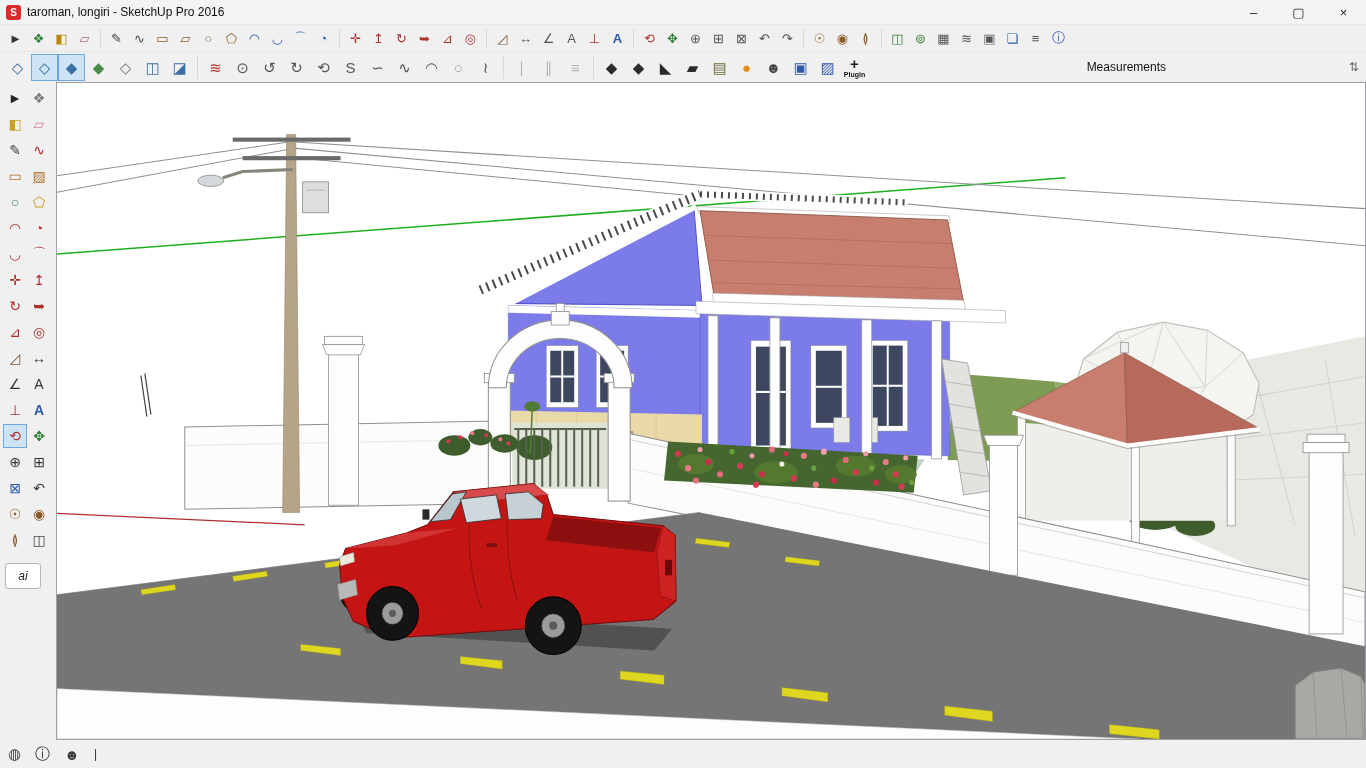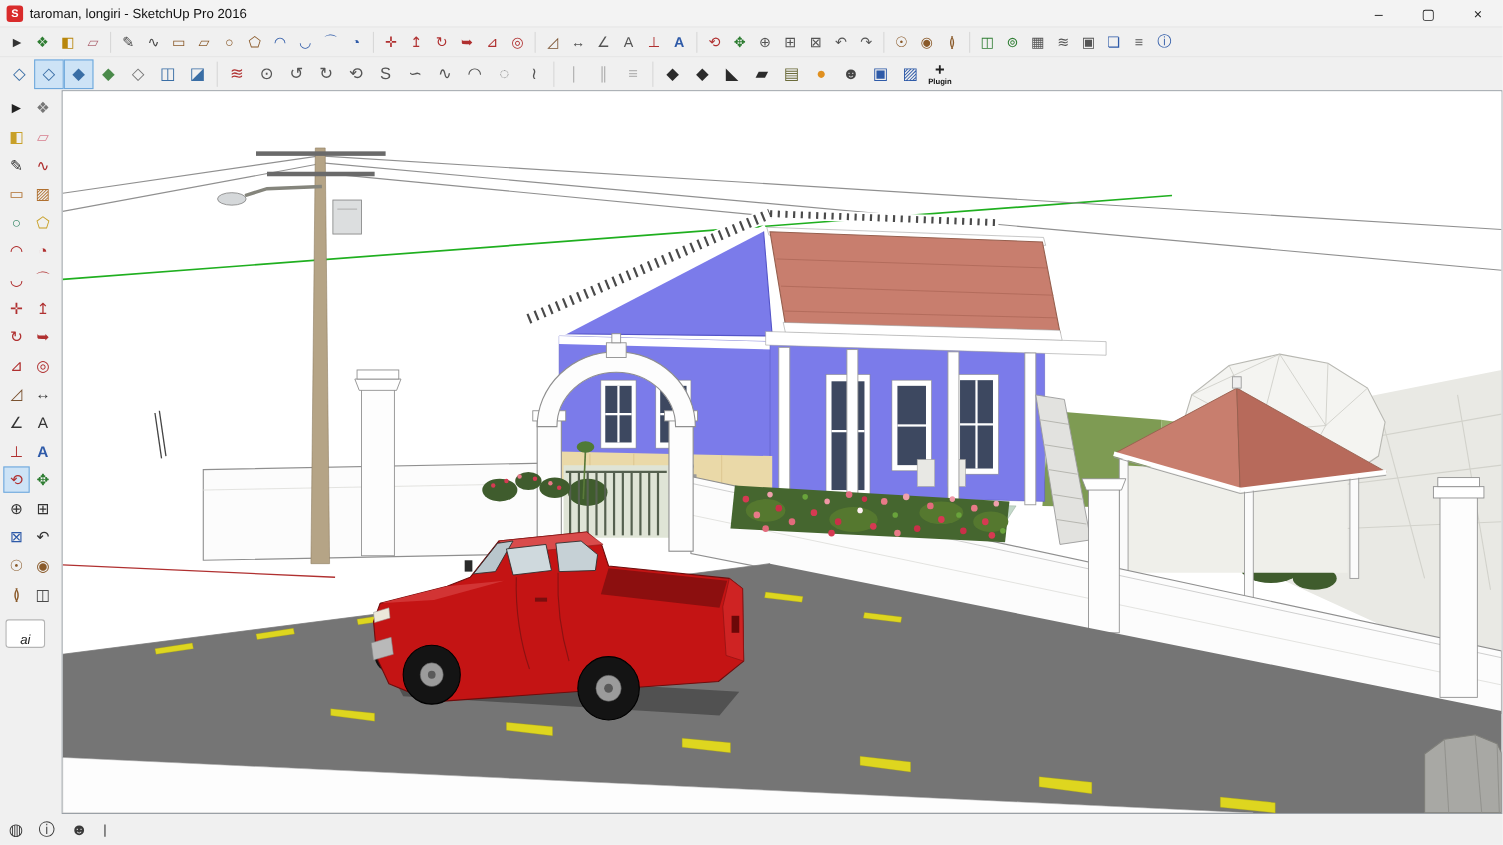--- a/index.html
+++ b/index.html
@@ -27,21 +27,21 @@
   .sep2 { height:23px; }
   .measure-area { margin-left:auto; display:flex; align-items:center; padding-right:4px; }
   .measure-label { font-size:12px; color:#111; padding-right:10px; }
   .measure-input { width:170px; height:22px; border:none; background:#f0f0f0; font-size:12px; }
   .tb-opt { width:16px; text-align:center; font-size:12px; color:#666; }
 
   .main { flex:1; display:flex; min-height:0; }
   .palette { width:56px; background:#f0f0f0; display:flex; flex-wrap:wrap; align-content:flex-start; padding:3px 3px; }
   .ptool { width:24px; height:24px; display:flex; align-items:center; justify-content:center; font-size:14px; margin:1px 0; flex:0 0 auto; }
   .ptool.selected { background:#cde3f6; border:1px solid #6fa8dc; }
-  .ptool.ai-box { width:36px; height:26px; background:#fff; border:1px solid #b5b5b5; border-radius:3px; font-size:12px; font-style:italic; margin:10px 0 0 2px;align-items:flex-end; }
+  .ptool.ai-box { width:36px; height:26px; background:#fff; border:1px solid #b5b5b5; border-radius:3px; font-size:12px; font-style:italic; margin:10px 0 0 2px; }
 
   .viewport { flex:1; border:1px solid #9aa0a6; background:#fff; min-width:0; }
   .viewport svg { display:block; width:100%; height:100%; }
 
   .statusbar { height:28px; background:#f0f0f0; display:flex; align-items:center; padding-left:8px; font-size:12px; color:#444; }
   .status-icons { display:flex; align-items:center; gap:14px; }
   .status-icon { font-size:15px; color:#3a3a3a; }
   .caret { margin-left:14px; color:#333; }
 </style>
 </head>
@@ -328,20 +328,25 @@
         </span>
         <span class="icon2" style="color:#2e5aa8">
           <span class="glyph">▨</span>
           <span class="sub"></span>
         </span>
         <span class="icon2" style="color:#222;font-weight:bold">
           <span class="glyph">+</span>
           <span class="sub">Plugin</span>
         </span>
       </div>
+    <div class="measure-area">
+      <span class="measure-label">Measurements</span>
+      <input class="measure-input" value="" style="">
+      <span class="tb-opt">⇅</span>
+    </div>
   </div>
 
   <div class="main">
     <div class="palette">
 
     <span class="ptool" style="color:#222">
           <span class="glyph">►</span>
         </span>
         <span class="ptool" style="color:#777">
           <span class="glyph">❖</span>

